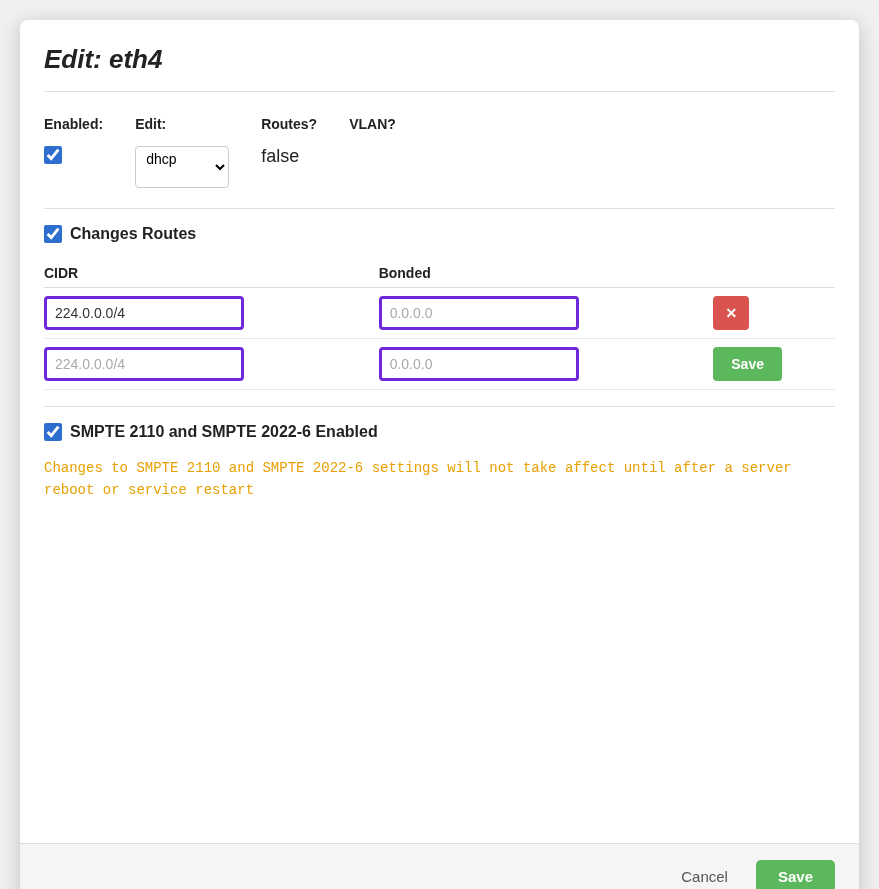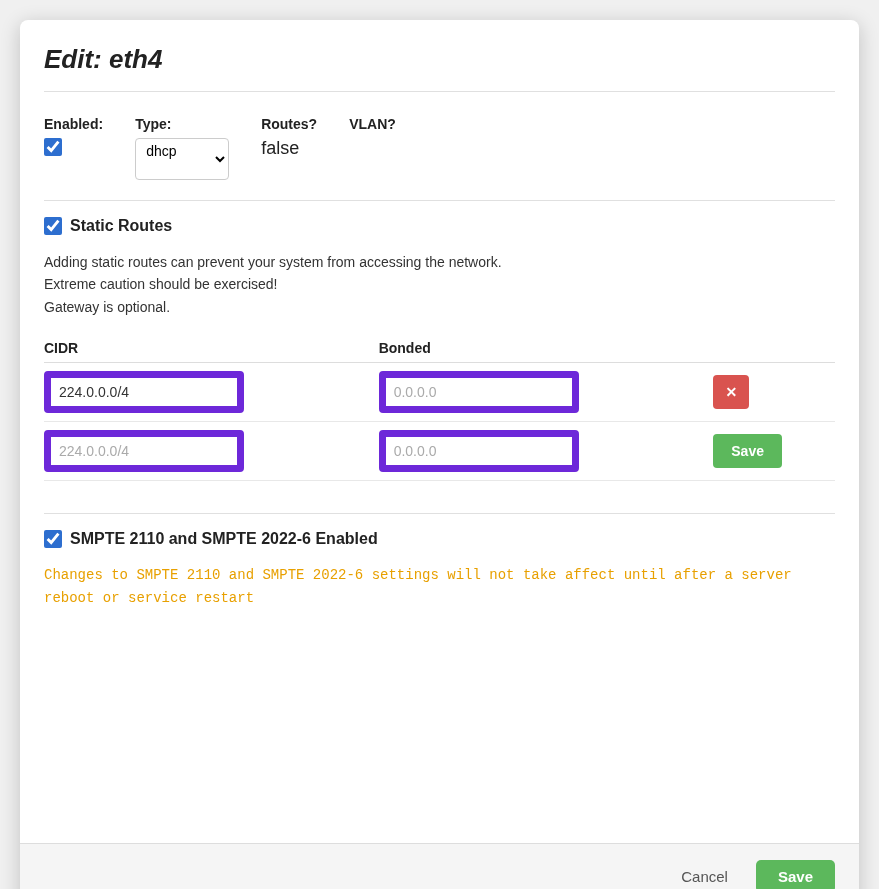--- a/index.html
+++ b/index.html
@@ -38,21 +38,21 @@
     }
     .field-row {
       display: flex;
       align-items: flex-start;
       gap: 32px;
       margin-bottom: 20px;
     }
     .field-group {
       display: flex;
       flex-direction: column;
-      gap: 6px;
+      gap: 14px;
     }
     .field-label {
       font-weight: 700;
       font-size: 14px;
       color: #222;
     }
     .field-value {
       font-size: 18px;
       color: #222;
     }
@@ -107,21 +107,21 @@
       border-bottom: 1px solid #ddd;
     }
     .routes-table td {
       padding: 8px 8px 8px 0;
       border-bottom: 1px solid #e8e8e8;
       vertical-align: middle;
     }
     .route-input {
       width: 200px;
       padding: 6px 8px;
-      border: 7px solid #6d28d9;
+      border: 3px solid #6d28d9;
       border-radius: 4px;
       font-size: 14px;
       color: #333;
     }
     .route-input::placeholder {
       color: #aaa;
     }
     .btn-delete {
       background: #d9534f;
       border: none;
@@ -140,21 +140,21 @@
       border: none;
       border-radius: 4px;
       color: #fff;
       padding: 6px 18px;
       font-size: 14px;
       font-weight: 600;
       cursor: pointer;
       height: 34px;
     }
     .smpte-section {
-      margin-top: 32px;
+      margin-top: 16px;
     }
     .smpte-warning {
       color: #e8a000;
       font-size: 14px;
       line-height: 1.6;
       margin-top: 8px;
       font-family: Liberation Mono, monospace;
     }
     .modal-footer {
       background: #f5f5f5;
@@ -195,48 +195,43 @@
   <div class="modal-body">
 
     <div class="modal-title">Edit: eth4</div>
 
     <div class="field-row">
       <div class="field-group">
         <span class="field-label">Enabled:</span>
         <input type="checkbox" class="checkbox-input" checked="" style="">
       </div>
       <div class="field-group">
-        <span class="field-label">Type:</span>
+        <span class="field-label">Edit:</span>
         <select class="type-select">
           <option value="dhcp">dhcp</option>
           <option value="static">static</option>
           <option value="manual">manual</option>
         </select>
       </div>
       <div class="field-group">
         <span class="field-label">Routes?</span>
         <span class="field-value">false</span>
       </div>
       <div class="field-group">
         <span class="field-label">VLAN?</span>
       </div>
     </div>
 
     <hr class="section-divider">
 
     <div class="section-header">
       <input type="checkbox" class="checkbox-input" checked="" style="">
-      <span class="section-title">Static Routes</span>
+      <span class="section-title">Changes Routes</span>
     </div>
 
-    <div class="warning-text">
-      <span>Adding static routes can prevent your system from accessing the network.</span><br>
-      <span>Extreme caution should be exercised!</span><br>
-      <span>Gateway is optional.</span>
-    </div>
 
     <table class="routes-table">
       <thead>
         <tr>
           <th class="col-cidr">CIDR</th>
           <th class="col-gateway">Bonded</th>
           <th class="col-action"></th>
         </tr>
       </thead>
       <tbody>

